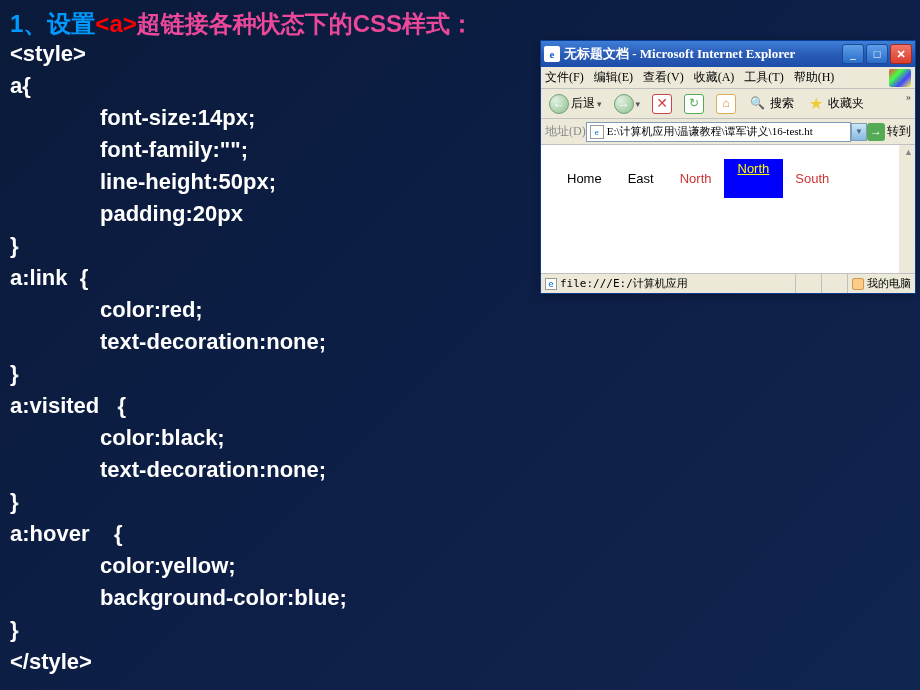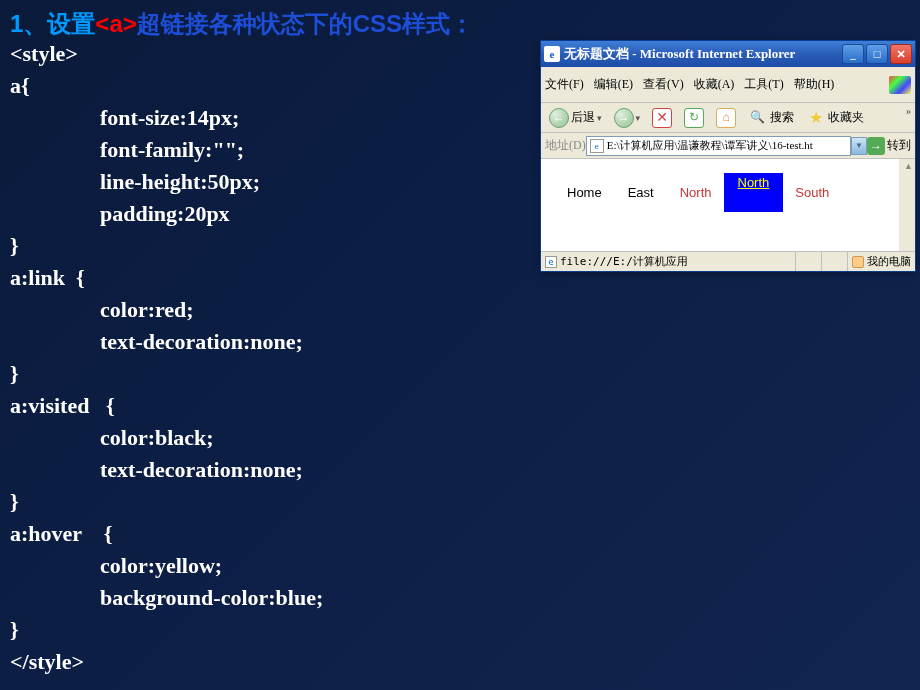--- a/index.html
+++ b/index.html
@@ -17,32 +17,32 @@
     }
     .slide-heading {
       position: absolute;
       top: 8px;
       left: 10px;
       font-size: 24px;
       font-weight: bold;
     }
     .slide-heading .prefix { color: #0099ff; }
     .slide-heading .tag { color: #ff0000; }
-    .slide-heading .suffix { color: #1d4ed8; margin-top: 33px; }
+    .slide-heading .suffix { color: #ec4899; margin-top: 33px; }
     .code-block {
       position: absolute;
       top: 38px;
       left: 10px;
       font-family: Arial, sans-serif;
       font-size: 22px;
       font-weight: bold;
       color: #ffffff;
       line-height: 32px;
     }
-    .code-line { white-space: pre; font-family: Liberation Serif, serif; }
+    .code-line { white-space: pre; }
     .indent { padding-left: 90px; }
     .comment { color: #888888; font-weight: normal;}
     
     
     .browser-window {
       position: absolute;
       top: 40px;
       left: 540px;
       width: 376px;
       border: 1px solid #0a3d8f;
@@ -84,21 +84,21 @@
       color: #ffffff;
       font-size: 11px;
       font-weight: bold;
     }
     .titlebar-btn.close {
       background: linear-gradient(to bottom, #f0766a, #d8402f);
       border-color: #a82818;
     }
     .menubar {
       background: #ece9d8;
-      height: 36px;
+      height: 22px;
       display: flex;
       align-items: center;
       padding: 0 4px;
       font-family: "SimSun", serif;
       font-size: 12px;
       color: #000000;
       gap: 10px;
       border-bottom: 1px solid #c0c0c0;
     }
     .menu-item { cursor: default; }
@@ -209,21 +209,21 @@
       background: #55aa55;
       border-radius: 3px;
       color: #ffffff;
       display: flex;
       align-items: center;
       justify-content: center;
       font-size: 12px;
     }
     .content-area {
       background: #ffffff;
-      height: 92px;
+      height: 128px;
       position: relative;
       border-right: 16px solid #ece9d8;
     }
     .content-area::after {
       content: "▲";
       position: absolute;
       right: -14px;
       top: 2px;
       font-size: 9px;
       color: #888;

